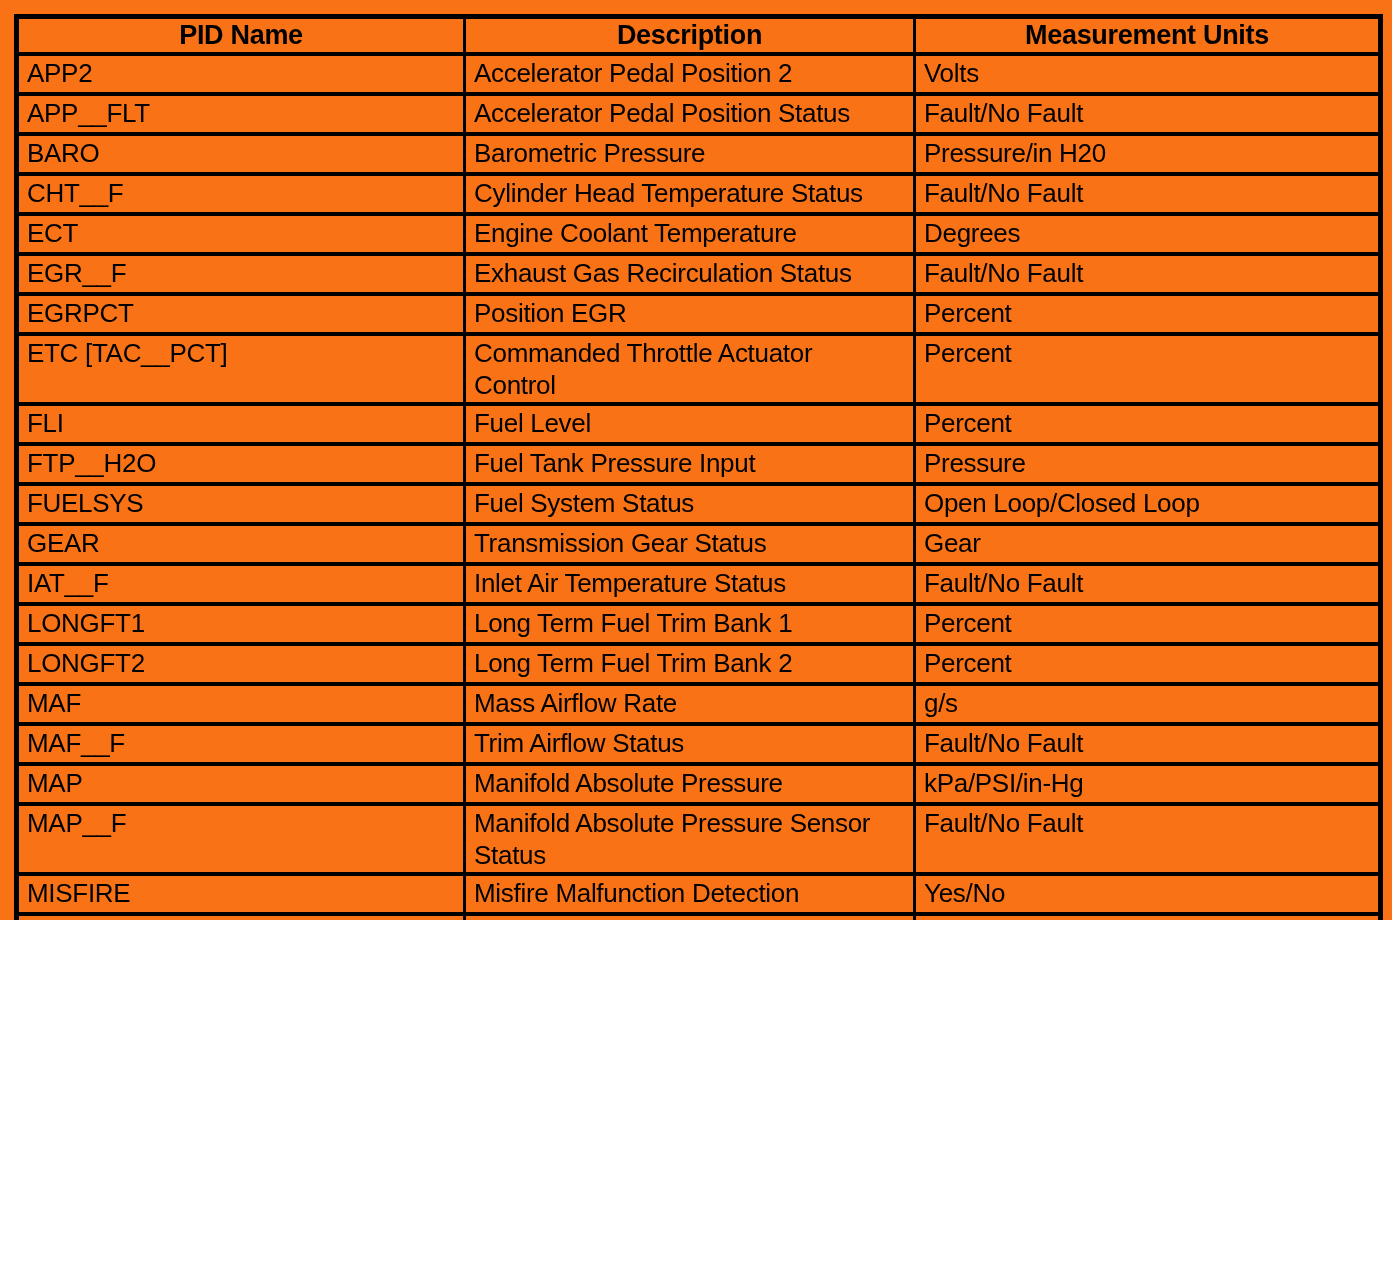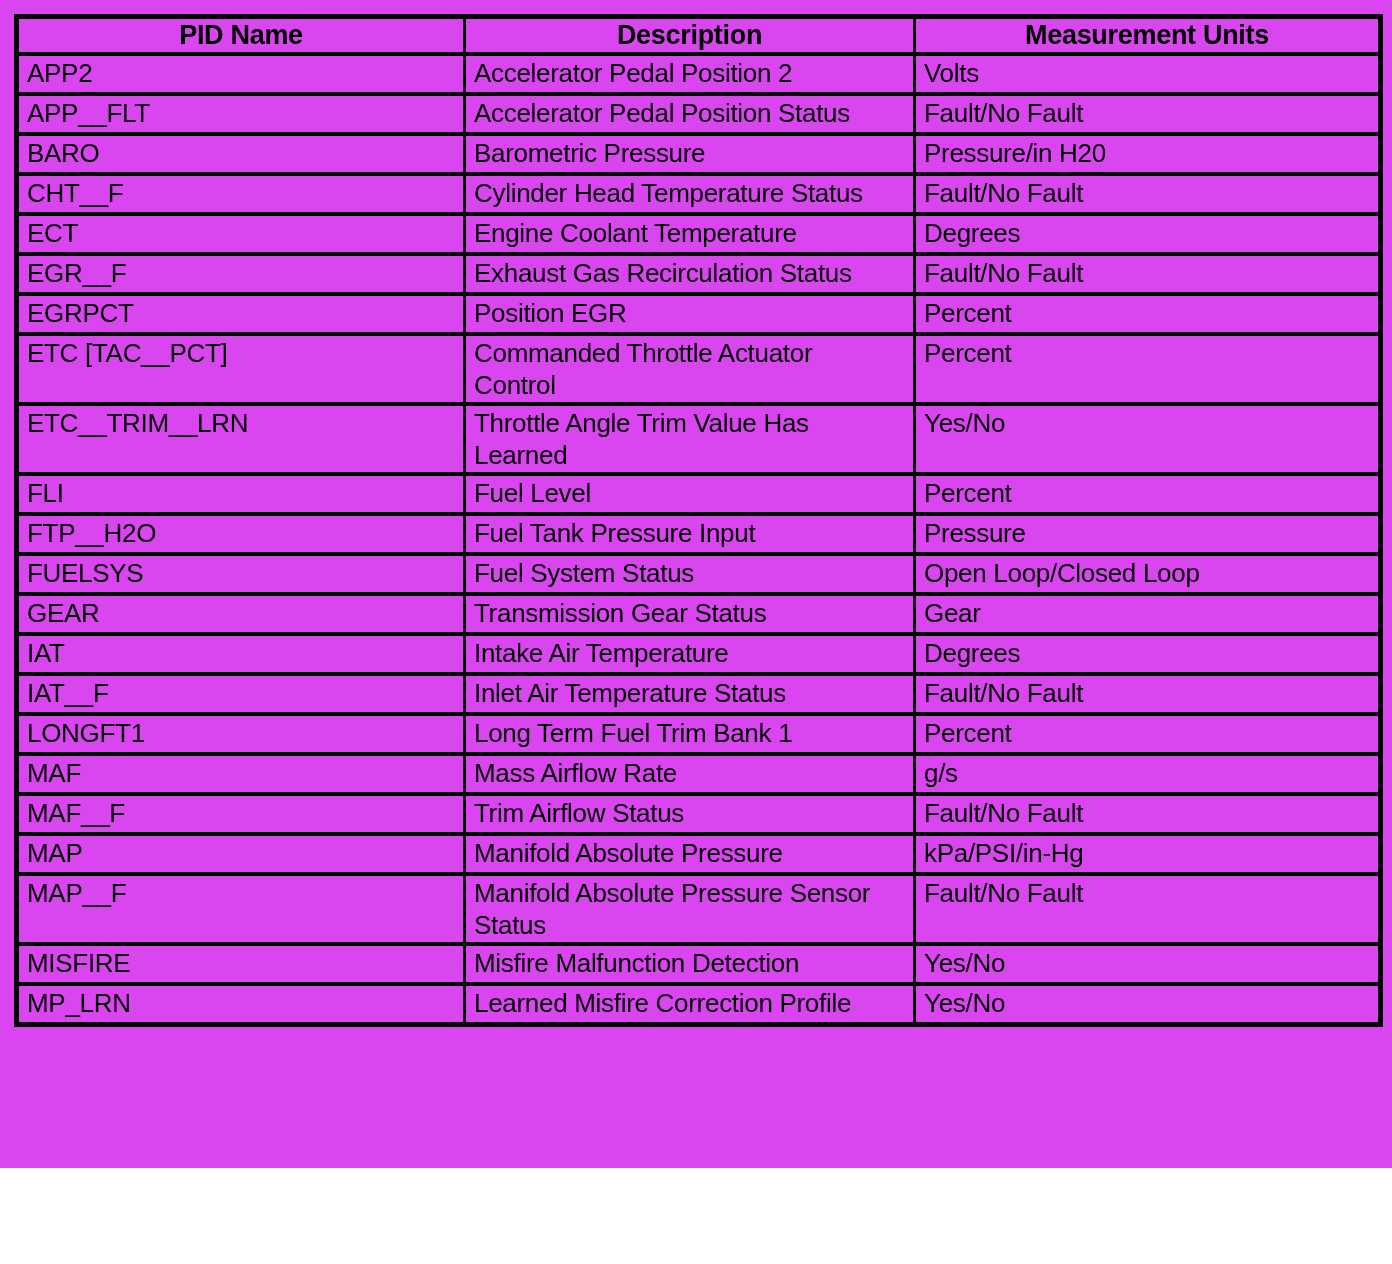--- a/index.html
+++ b/index.html
@@ -7,22 +7,22 @@
     padding: 0;
     background: #ffffff;
     width: 1392px;
     height: 1264px;
     font-family: "Liberation Sans", sans-serif;
     color: #000000;
   }
   .page {
     position: relative;
     width: 1392px;
-    height: 1168px;
-    background: #d946ef;
+    height: 920px;
+    background: #f97316;
     overflow: hidden;
   }
   table.pid-table {
     position: absolute;
     left: 14px;
     top: 14px;
     width: 1364px;
     border-collapse: collapse;
     table-layout: fixed;
     border: 5px solid #000000;
@@ -110,58 +110,52 @@
     <td>Position EGR</td>
     <td>Percent</td>
   </tr>
         <tr>
     <td>ETC [TAC__PCT]</td>
     <td>Commanded Throttle Actuator
 Control</td>
     <td>Percent</td>
   </tr>
         <tr>
-    <td>ETC__TRIM__LRN</td>
-    <td>Throttle Angle Trim Value Has
-Learned</td>
-    <td>Yes/No</td>
-  </tr>
-        <tr>
     <td>FLI</td>
     <td>Fuel Level</td>
     <td>Percent</td>
   </tr>
         <tr>
     <td>FTP__H2O</td>
     <td>Fuel Tank Pressure Input</td>
     <td>Pressure</td>
   </tr>
         <tr>
     <td>FUELSYS</td>
     <td>Fuel System Status</td>
     <td>Open Loop/Closed Loop</td>
   </tr>
         <tr>
     <td>GEAR</td>
     <td>Transmission Gear Status</td>
     <td>Gear</td>
   </tr>
         <tr>
-    <td>IAT</td>
-    <td>Intake Air Temperature</td>
-    <td>Degrees</td>
-  </tr>
-        <tr>
     <td>IAT__F</td>
     <td>Inlet Air Temperature Status</td>
     <td>Fault/No Fault</td>
   </tr>
         <tr>
     <td>LONGFT1</td>
     <td>Long Term Fuel Trim Bank 1</td>
+    <td>Percent</td>
+  </tr>
+        <tr>
+    <td>LONGFT2</td>
+    <td>Long Term Fuel Trim Bank 2</td>
     <td>Percent</td>
   </tr>
         <tr>
     <td>MAF</td>
     <td>Mass Airflow Rate</td>
     <td>g/s</td>
   </tr>
         <tr>
     <td>MAF__F</td>
     <td>Trim Airflow Status</td>

